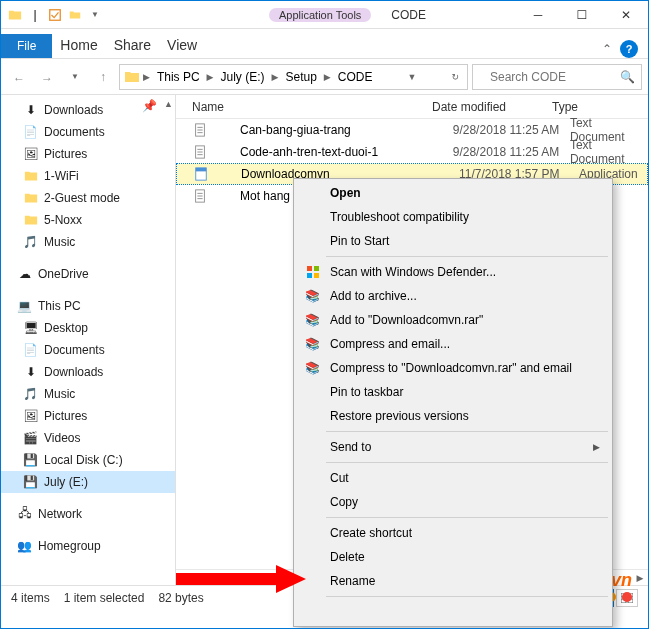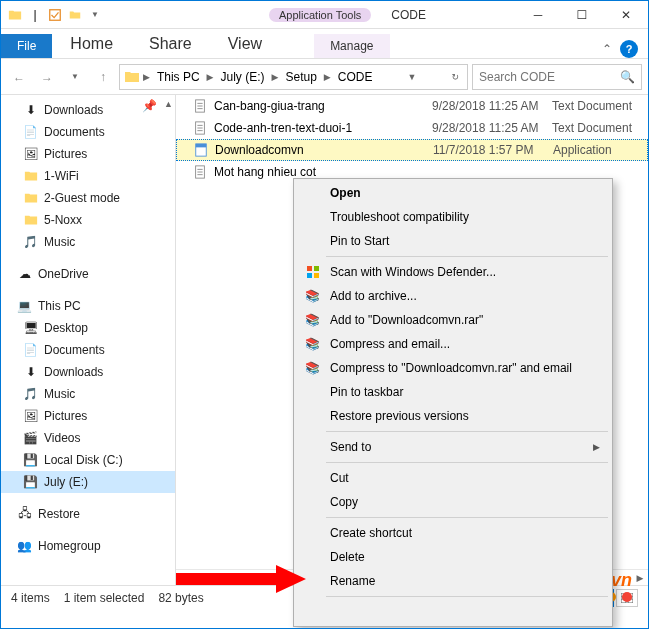--- a/index.html
+++ b/index.html
@@ -7,54 +7,54 @@
 .titlebar { height: 28px; background: #fff; display: flex; align-items: center; border-bottom: 1px solid #e0e0e0; }
 .qat { display: flex; align-items: center; gap: 4px; padding: 0 6px; }
 .qat-icon { width: 16px; height: 16px; display: flex; align-items: center; justify-content: center; }
 .qat-icon svg { width: 14px; height: 14px; }
 .tools-tab { background: #e8d4f0; padding: 1px 10px; font-size: 11px; color: #333; margin-left: 160px; border-radius: 7px; }
 .title-text { font-size: 12px; color: #333; margin-left: 20px; flex: 1; }
 .window-controls { display: flex; }
 .window-btn { width: 44px; height: 28px; display: flex; align-items: center; justify-content: center; color: #333; }
 .ribbon { height: 30px; display: flex; align-items: flex-end; border-bottom: 1px solid #e0e0e0; }
 .file-tab { background: #1979ca; color: #fff; padding: 5px 16px; font-size: 12px; }
-.ribbon-tab { padding: 5px 18px; color: #333; font-size: 16px; }
+.ribbon-tab { padding: 5px 8px; color: #333; font-size: 14px; }
 .tools-sub { background: #f5edf9; padding: 5px 16px; color: #333; margin-left: 34px; }
 .ribbon-right { margin-left: auto; display: flex; align-items: center; gap: 8px; padding-right: 10px; }
 .help-icon { width: 18px; height: 18px; border-radius: 50%; background: #0078d7; color: #fff; display: flex; align-items: center; justify-content: center; font-size: 11px; font-weight: bold; }
 .navbar { height: 36px; display: flex; align-items: center; padding: 0 6px; gap: 4px; border-bottom: 1px solid #e0e0e0; }
 .nav-btn { width: 24px; height: 24px; display: flex; align-items: center; justify-content: center; color: #666; }
 .nav-arrow { color: #888; }
 .breadcrumb { flex: 1; display: flex; align-items: center; height: 26px; border: 1px solid #ccc; padding: 0 4px; gap: 2px; }
 .bc-icon { width: 16px; height: 16px; display: flex; align-items: center; justify-content: center; }
 .bc-item { padding: 2px 4px; font-size: 12px; }
 .bc-sep { color: #666; font-size: 9px; padding: 0 1px; }
 .bc-down { margin-left: auto; color: #666; font-size: 9px; padding: 0 4px; }
 .search-box { width: 170px; height: 26px; border: 1px solid #ccc; display: flex; align-items: center; padding: 0 6px; color: #888; position: relative; }
-.search-box input { border: none; outline: none; width: 100%; font-size: 12px; color: #c2410c; }
+.search-box input { border: none; outline: none; width: 100%; font-size: 12px; color: #c2410c; margin-left: 11px; }
 .search-ico { position: absolute; right: 6px; }
 .main { display: flex; height: 490px; }
 .sidebar { width: 175px; border-right: 1px solid #e0e0e0; overflow: hidden; padding-top: 4px; position: relative; }
 .scroll-up { position: absolute; right: 2px; top: 4px; color: #666; font-size: 9px; }
 .scroll-pin { position: absolute; right: 18px; top: 4px; color: #666; }
 .tree-node { display: flex; align-items: center; height: 22px; padding-left: 22px; gap: 5px; font-size: 12px; color: #222; }
 .tree-node.l1 { padding-left: 16px; }
 .tree-node.sel { background: #cce8ff; }
 .tree-ico { width: 16px; height: 16px; display: flex; align-items: center; justify-content: center; flex-shrink: 0; }
 .tree-spacer { height: 10px; }
 .content { flex: 1; position: relative; overflow: hidden; }
 .col-headers { display: flex; height: 24px; align-items: center; border-bottom: 1px solid #e8e8e8; padding-left: 16px; }
 .col-h { font-size: 12px; color: #333; }
 .col-name { width: 240px; }
 .col-date { width: 120px; }
 .col-type { flex: 1; }
 .file-row { display: flex; align-items: center; height: 22px; padding-left: 16px; font-size: 12px; }
 .file-row.sel { background: #fef9c3; border: 1px dotted #0078d7; }
 .file-ico { width: 16px; height: 16px; margin-right: 6px; display: flex; align-items: center; justify-content: center; flex-shrink: 0; }
-.file-name { width: 218px; }
+.file-name { width: 218px; margin-left: 26px; }
 .file-date { width: 120px; color: #555; }
 .file-type { color: #555; }
 .content-scroll { position: absolute; bottom: 0; left: 0; right: 0; height: 16px; display: flex; align-items: center; border-top: 1px solid #e8e8e8; }
 .scroll-btn { width: 16px; height: 16px; display: flex; align-items: center; justify-content: center; color: #666; font-size: 9px; }
 .statusbar { height: 24px; border-top: 1px solid #e0e0e0; display: flex; align-items: center; padding: 0 10px; gap: 14px; font-size: 12px; color: #333; }
 .status-right { margin-left: auto; display: flex; gap: 2px; }
 .view-btn { width: 22px; height: 18px; border: 1px solid #ccc; display: flex; align-items: center; justify-content: center; }
 .view-btn.active { background: #cce8ff; border-color: #0078d7; }
 .context-menu { position: absolute; left: 292px; top: 177px; width: 320px; background: #f0f0f0; border: 1px solid #b0b0b0; box-shadow: 4px 4px 8px rgba(0,0,0,0.25); z-index: 100; padding: 2px; }
 .cm-item { display: flex; align-items: center; height: 24px; padding-left: 34px; font-size: 12px; color: #000; position: relative; }
@@ -101,21 +101,20 @@
     <div class="window-btn">☐</div>
     <div class="window-btn close">✕</div>
   </div>
 </div>
 
 <div class="ribbon">
   <div class="file-tab">File</div>
   <div class="ribbon-tab">Home</div>
   <div class="ribbon-tab">Share</div>
   <div class="ribbon-tab">View</div>
-  <div class="tools-sub">Manage</div>
   <div class="ribbon-right">
     <span style="color:#666">⌃</span>
     <div class="help-icon">?</div>
   </div>
 </div>
 
 <div class="navbar">
   <div class="nav-btn nav-arrow">←</div>
   <div class="nav-btn nav-arrow">→</div>
   <div class="nav-btn" style="font-size:8px">▼</div>
@@ -225,30 +224,35 @@
         <span class="tree-ico">💾</span>
         <span>Local Disk (C:)</span>
       </div>
     <div class="tree-node sel">
         <span class="tree-ico">💾</span>
         <span>July (E:)</span>
       </div>
     <div class="tree-spacer"></div>
     <div class="tree-node l1">
         <span class="tree-ico">🖧</span>
-        <span>Restore</span>
+        <span>Network</span>
       </div>
     <div class="tree-spacer"></div>
     <div class="tree-node l1">
         <span class="tree-ico">👥</span>
         <span>Homegroup</span>
       </div>
   </div>
 
   <div class="content">
+    <div class="col-headers">
+      <div class="col-h col-name">Name</div>
+      <div class="col-h col-date">Date modified</div>
+      <div class="col-h col-type">Type</div>
+    </div>
     <div id="file-rows">
         <div class="file-row">
           <span class="file-ico">
             <svg width="14" height="14" viewBox="0 0 16 16">
               <rect x="3" y="1" width="10" height="14" fill="#fff" stroke="#888"></rect>
               <path stroke="#888" d="M5 5h6M5 8h6M5 11h6"></path>
             </svg>
           </span>
           <span class="file-name">Can-bang-giua-trang</span>
           <span class="file-date">9/28/2018 11:25 AM</span>

